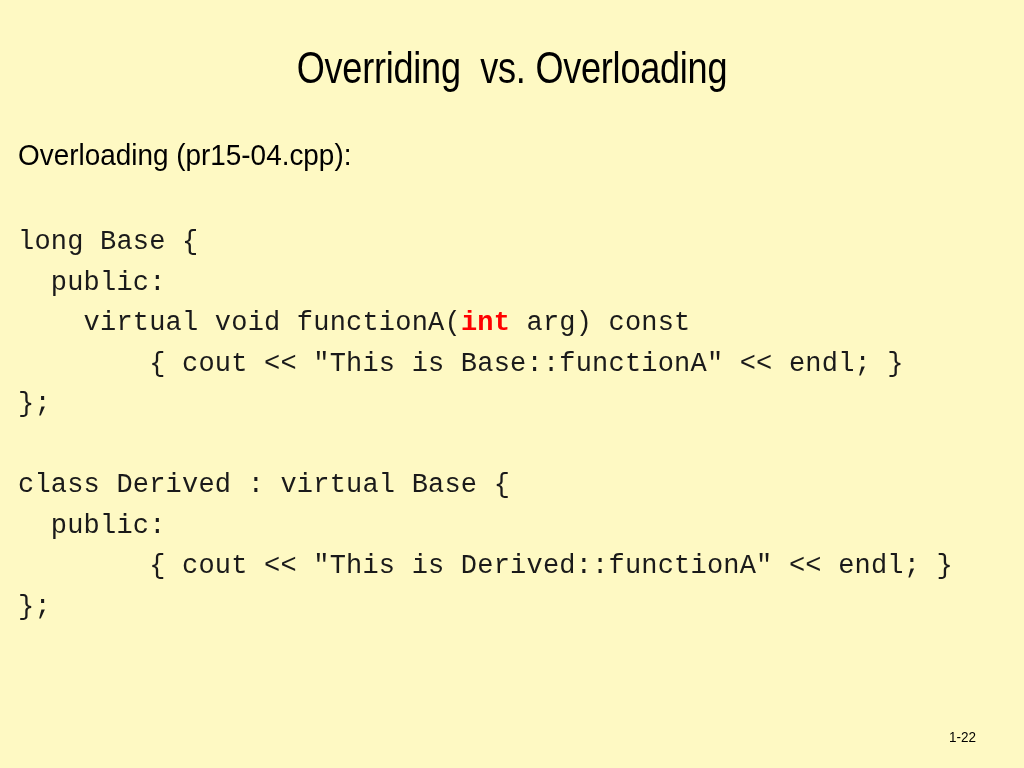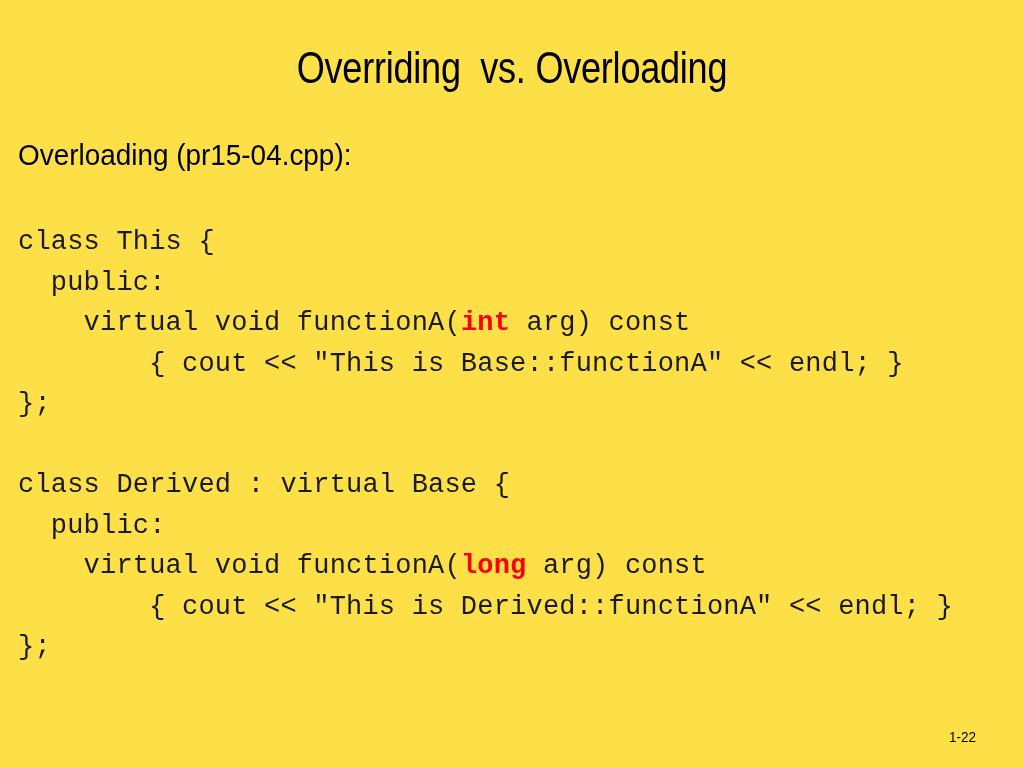--- a/index.html
+++ b/index.html
@@ -12,21 +12,21 @@
     height: 768px;
     position: relative;
     overflow: hidden;
     font-family: "Liberation Sans", sans-serif;
     -webkit-font-smoothing: antialiased;
   }
 
   .slide {
     position: absolute;
     inset: 0;
-    background: #fde047;
+    background: #fef9c3;
   }
 
   
   .slide-title {
     position: absolute;
     top: 42px;
     left: 0;
     width: 1024px;
     text-align: center;
     font-family: "Liberation Sans Narrow", "Liberation Sans", sans-serif;
@@ -102,37 +102,36 @@
 <body>
 
 <div class="slide">
 
   <div class="slide-title">Overriding  vs. Overloading</div>
 
   <div class="subtitle">Overloading (pr15-04.cpp):</div>
 
   <div class="code-area">
 
-    <div class="code-line"><span>class This {</span></div>
+    <div class="code-line"><span>long Base {</span></div>
 
     <div class="code-line"><span>  public:</span></div>
 
     <div class="code-line"><span>    virtual void functionA(</span><span class="kw">int</span><span> arg) const</span></div>
 
     <div class="code-line"><span>        { cout &lt;&lt; "This is Base::functionA" &lt;&lt; endl; }</span></div>
 
     <div class="code-line"><span>};</span></div>
 
     <div class="code-line blank"></div>
 
     <div class="code-line"><span>class Derived : virtual Base {</span></div>
 
     <div class="code-line"><span>  public:</span></div>
 
-    <div class="code-line"><span>    virtual void functionA(</span><span class="kw">long</span><span> arg) const</span></div>
 
     <div class="code-line"><span>        { cout &lt;&lt; "This is Derived::functionA" &lt;&lt; endl; }</span></div>
 
     <div class="code-line"><span>};</span></div>
 
   </div>
 
   <div class="page-number">1-22</div>
 
 </div>

